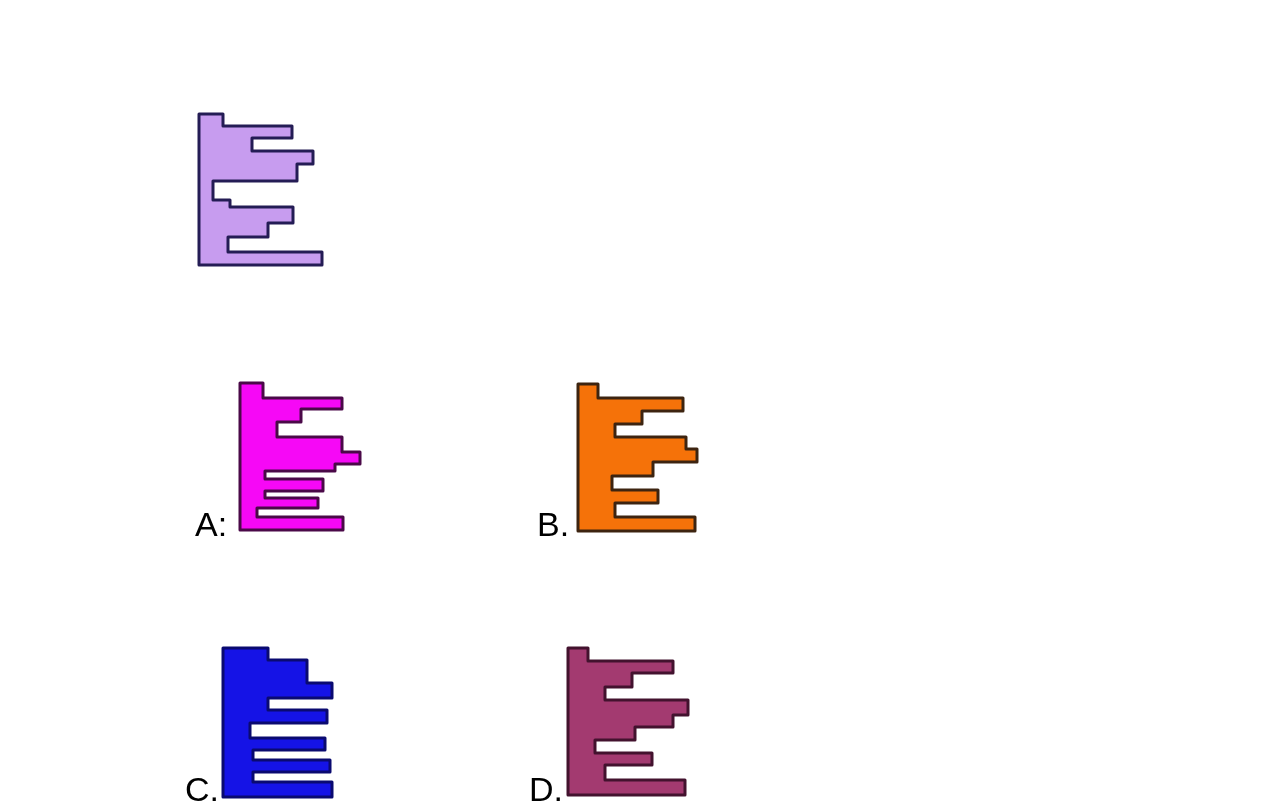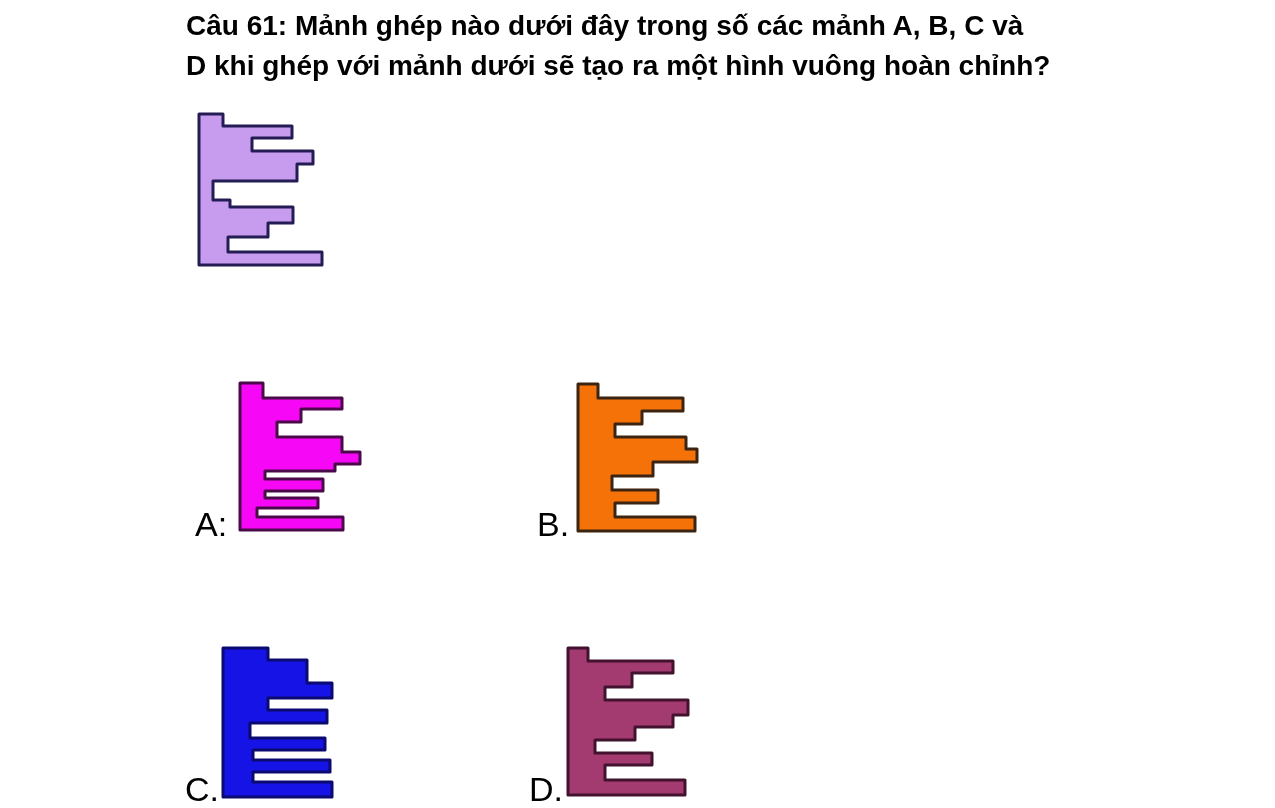--- a/index.html
+++ b/index.html
@@ -40,24 +40,20 @@
   #label-a { left: 195px; top: 507px; }
   #label-b { left: 537px; top: 507px; }
   #label-c { left: 185px; top: 772px; }
   #label-d { left: 529px; top: 772px; }
 </style>
 </head>
 <body>
 
 <div class="page">
 
-  <div class="question">
-    <div>Câu 61: Mảnh ghép nào dưới đây trong số các mảnh A, B, C và</div>
-    <div>D khi ghép với mảnh dưới sẽ tạo ra một hình vuông hoàn chỉnh?</div>
-  </div>
 
   <svg class="piece" viewBox="194 109 133 161" width="133" height="161" style="left: 194px; top: 109px;">
       <polygon points="199,114 223,114 223,126 292,126 292,138 252,138 252,151 313,151 313,164 297,164 297,181 213,181 213,200 230,200 230,207 293,207 293,223 268,223 268,237 228,237 228,252 322,252 322,265 199,265" fill="#C79CEF" stroke="#241C55" stroke-width="3" stroke-linejoin="round"></polygon>
     </svg>
 
   <div class="opt-label" id="label-a">A:</div>
   <svg class="piece" viewBox="235 378 131 158" width="131" height="158" style="left: 235px; top: 378px;">
       <polygon points="240,383 263,383 263,398 342,398 342,409 301,409 301,422 277,422 277,437 342,437 342,452 360,452 360,464 335,464 335,471 265,471 265,479 323,479 323,491 265,491 265,498 318,498 318,508 257,508 257,517 343,517 343,530 240,530" fill="#F608F6" stroke="#4A0948" stroke-width="3" stroke-linejoin="round"></polygon>
     </svg>
 

